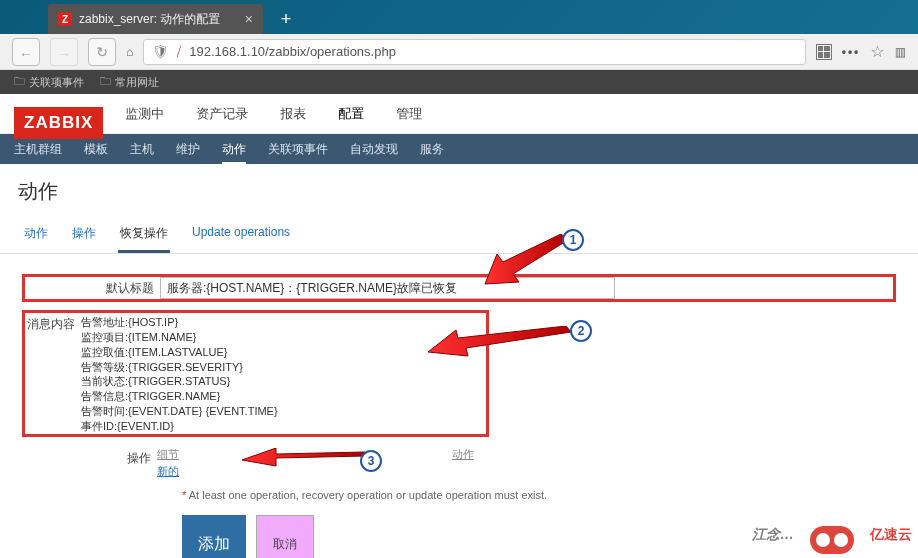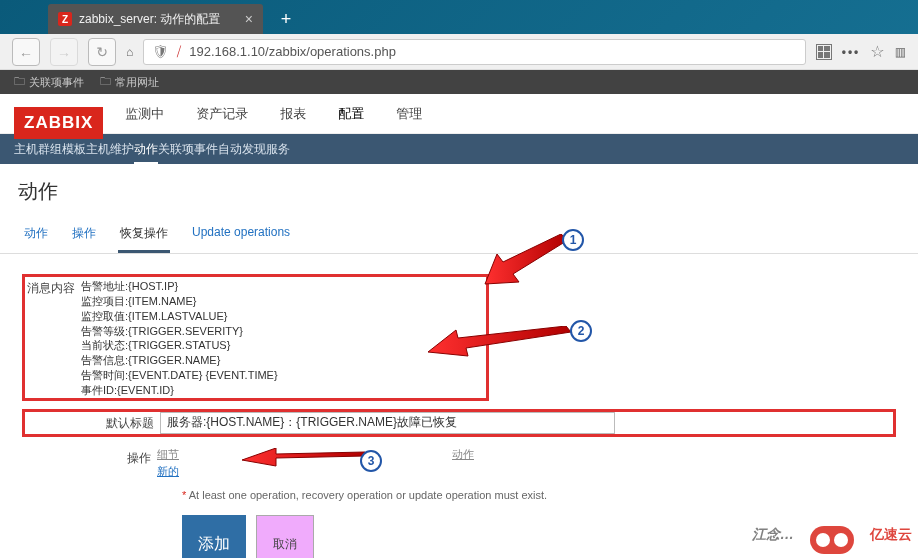--- a/index.html
+++ b/index.html
@@ -28,21 +28,21 @@
     .bm-item { display: flex; align-items: center; gap: 4px; }
     .folder-icon { color: #ccc; }
     
     
     .zbx-page { background: #fff; height: calc(558px - 94px); overflow: hidden; position: relative; }
     .zbx-header { height: 40px; display: flex; align-items: center; padding: 0 14px; gap: 22px; border-bottom: 1px solid #eee; }
     .zbx-logo { background: #d9261c; color: #fff; font-weight: bold; font-size: 17px; padding: 6px 10px; letter-spacing: 1px; margin-top: 19px; }
     .main-nav { display: flex; gap: 32px; color: #444; font-size: 13px; }
     .main-nav-item.active { color: #000; }
     
-    .sub-nav { background: #3b5772; color: #d9e3ed; height: 30px; display: flex; align-items: center; padding: 0 14px; font-size: 12px; }
+    .sub-nav { background: #3b5772; color: #d9e3ed; height: 30px; display: flex; align-items: center; padding: 0 14px; gap: 22px; font-size: 12px; }
     .sub-nav-item.active { color: #fff; border-bottom: 3px solid #fff; padding-bottom: 4px; margin-bottom: -7px; }
     
     .page-title { font-size: 20px; color: #333; padding: 14px 18px 8px; }
     
     .tabs { display: flex; gap: 20px; padding: 6px 22px 0; border-bottom: 1px solid #ddd; }
     .tab { padding: 6px 2px 8px; color: #2271c1; font-size: 12px; cursor: pointer; }
     .tab.active { color: #333; border-bottom: 3px solid #3b5772; }
     
     .form-area { padding: 20px 22px 10px; }
     .form-row { display: flex; margin-bottom: 8px; align-items: flex-start; }
@@ -147,31 +147,31 @@
   <div class="page-title">动作</div>
 
   <div class="tabs">
     <div class="tab">动作</div>
     <div class="tab">操作</div>
     <div class="tab active">恢复操作</div>
     <div class="tab">Update operations</div>
   </div>
 
   <div class="form-area">
+    <div class="red-box-outer">
+      <div class="form-label">默认标题</div>
+      <div class="form-field">
+        <input class="text-input" value="服务器:{HOST.NAME}：{TRIGGER.NAME}故障已恢复" style="">
+      </div>
+    </div>
+
     <div class="red-box-outer" style="width:467px">
       <div class="form-label" style="width:56px">消息内容</div>
       <div class="form-field" style="width:200px; padding-top:2px; line-height:1.35; font-size:11px; color:#333">
         告警地址:{HOST.IP}<br>监控项目:{ITEM.NAME}<br>监控取值:{ITEM.LASTVALUE}<br>告警等级:{TRIGGER.SEVERITY}<br>当前状态:{TRIGGER.STATUS}<br>告警信息:{TRIGGER.NAME}<br>告警时间:{EVENT.DATE} {EVENT.TIME}<br>事件ID:{EVENT.ID}
-      </div>
-    </div>
-
-    <div class="red-box-outer">
-      <div class="form-label">默认标题</div>
-      <div class="form-field">
-        <input class="text-input" value="服务器:{HOST.NAME}：{TRIGGER.NAME}故障已恢复" style="">
       </div>
     </div>
 
     <div style="position:absolute; left:238px; top:219px; width:450px; height:116px; border:1px solid #bbb; resize:both; overflow:auto; background:transparent; z-index:-1"></div>
 
     <div class="form-row" style="margin-top:6px">
       <div class="form-label">操作</div>
       <div class="ops-table">
         <div class="ops-header">
           <span class="ops-col1">细节</span>

